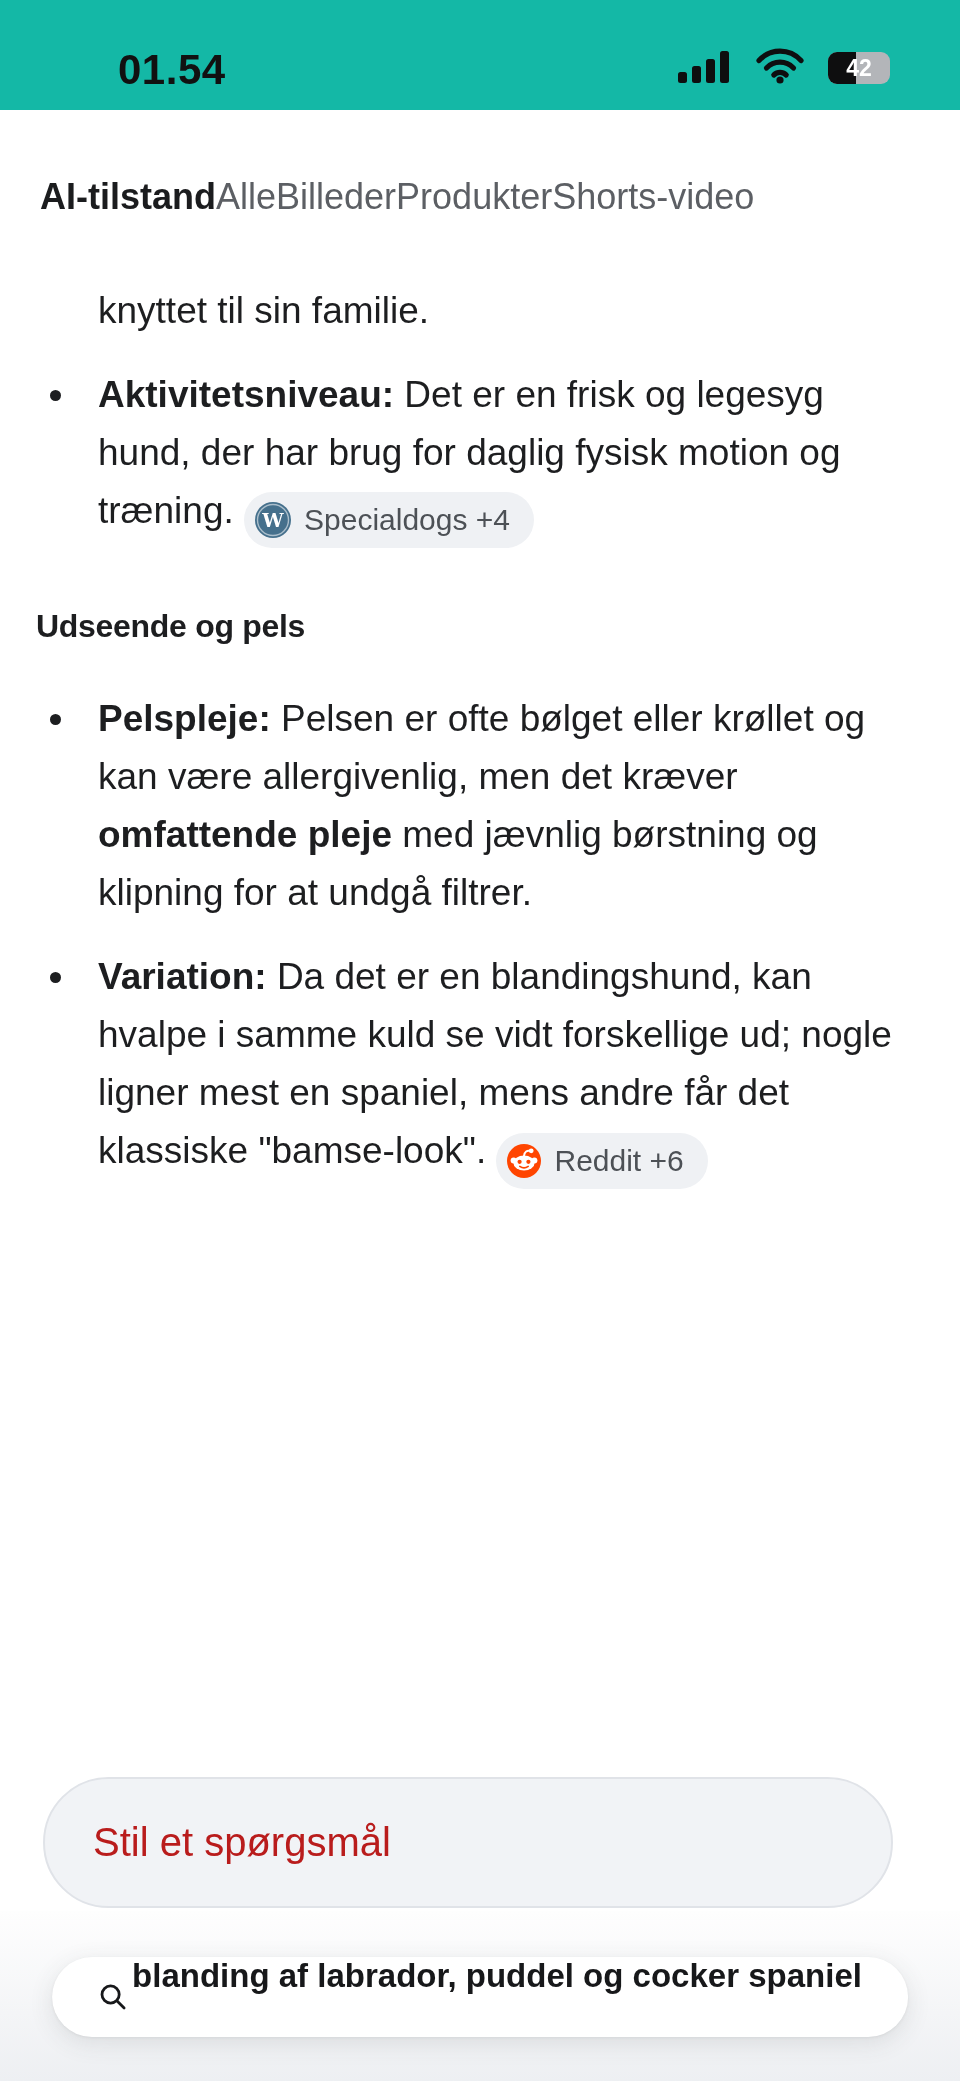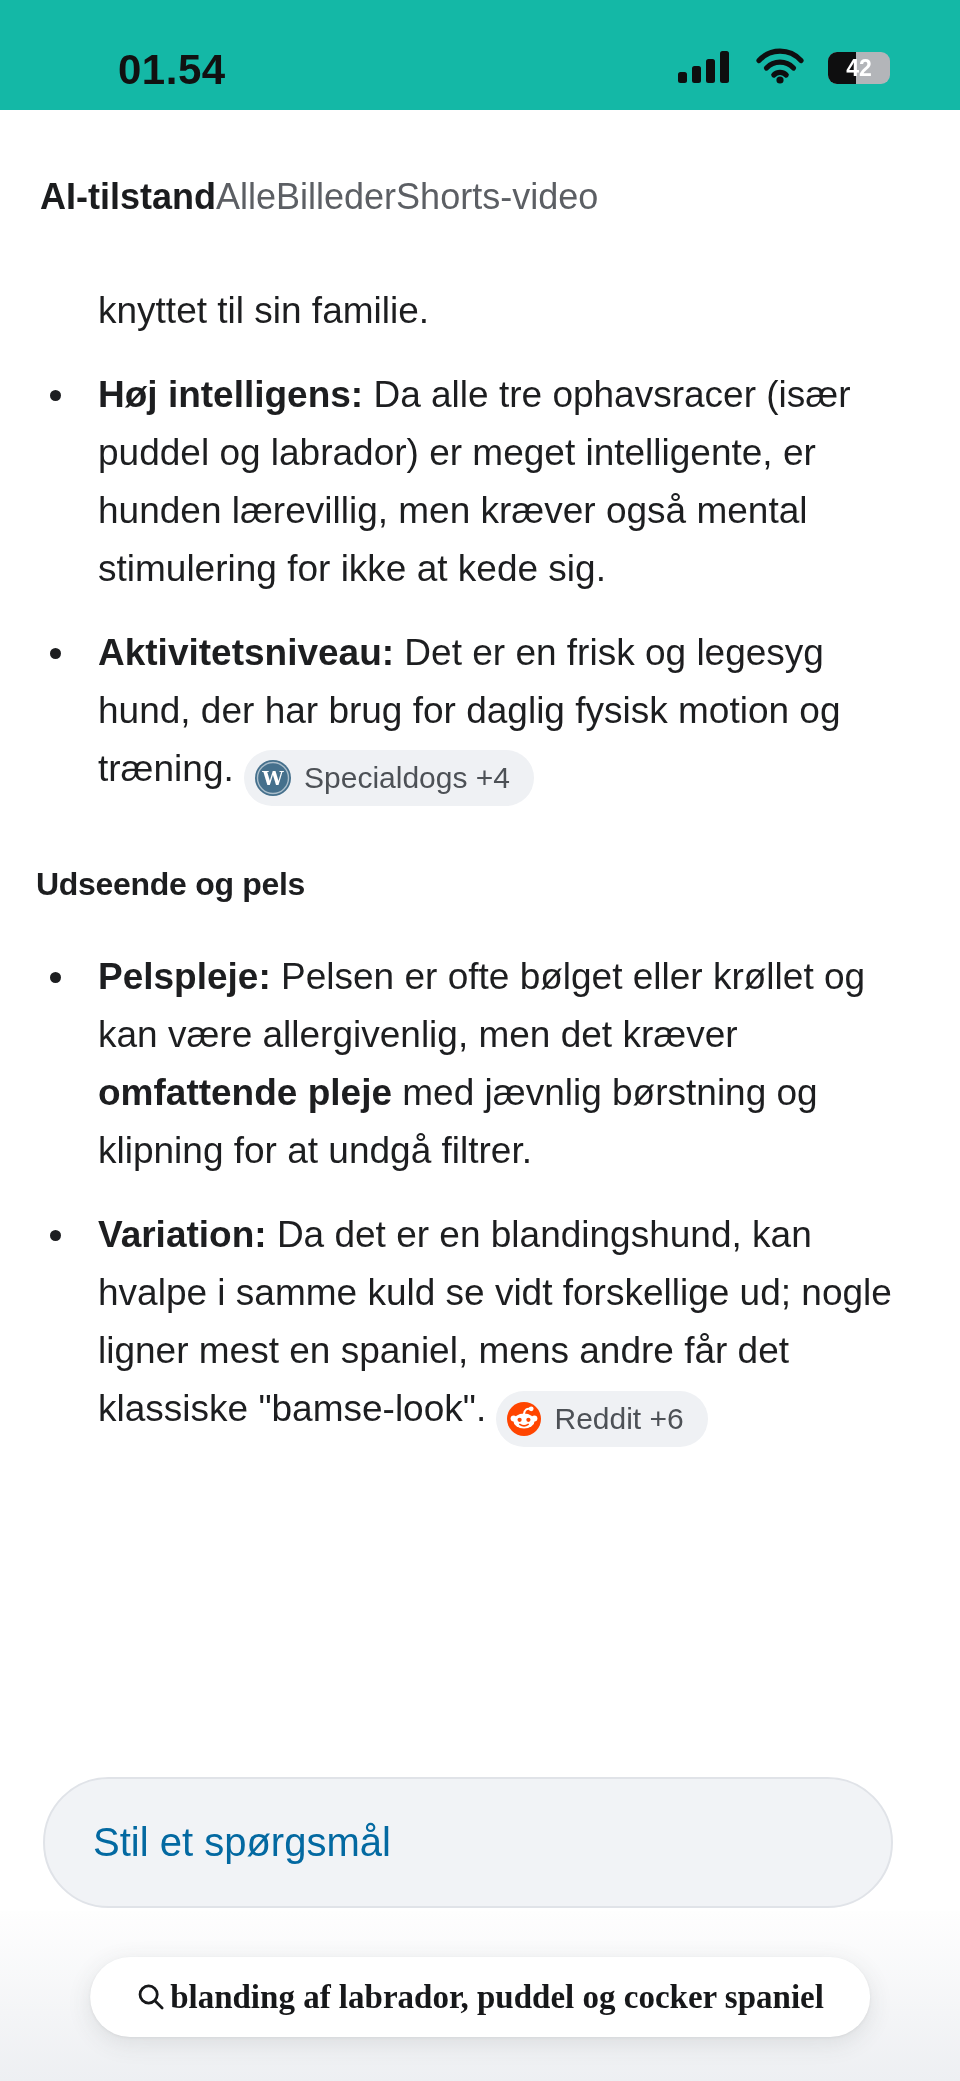--- a/index.html
+++ b/index.html
@@ -63,33 +63,33 @@
     vertical-align:-16px; cursor:pointer;
   }
   .chip-ic { display:flex; align-items:center; }
 
   
   .ask-pill {
     position:absolute; top:1777px; left:43px; width:850px; height:131px;
     background:#f1f3f6; border:2px solid #e0e3e8; border-radius:66px;
     display:flex; align-items:center; padding-left:48px; cursor:text;
   }
-  .ask-placeholder { font-size:40px; color:#0369a1; }
+  .ask-placeholder { font-size:40px; color:#b91c1c; }
 
   
   .footer {
     position:absolute; left:0; right:0; bottom:0; height:170px;
     background:linear-gradient(180deg,#fefefe 0%,#f4f5f7 60%,#edeff2 100%);
   }
   .suggest-pill {
     position:absolute; top:46px; left:50%; transform:translateX(-50%);
     height:80px; border-radius:40px; background:#ffffff;
     box-shadow:0 6px 24px rgba(60,64,67,.12), 0 1px 3px rgba(60,64,67,.08);
-    display:flex; align-items:center; gap:4px; padding:0 46px;
-    cursor:pointer; white-space:nowrap;font-family:Liberation Serif, serif;
+    display:flex; gap:4px; padding:0 46px;
+    cursor:pointer; white-space:nowrap;
   }
   .suggest-text { font-size:33px; font-weight:600; color:#17181a; }
 </style>
 </head>
 <body>
 
 <div class="status-bar">
   <div class="status-time">01.54</div>
   <div class="status-icons">
     <span>
@@ -115,27 +115,27 @@
       </span>
       <span class="battery-nub"></span>
     </span>
   </div>
 </div>
 
 <nav class="tab-bar" id="tab-bar">
     <span class="tab active">AI-tilstand</span>
     <span class="tab">Alle</span>
     <span class="tab">Billeder</span>
+    <span class="tab">Produkter</span>
     <span class="tab">Shorts-video</span>
   </nav>
 
 <main class="content">
   <p class="intro-line">knyttet til sin familie.</p>
   <ul class="answer-list">
-      <li><span class="b">Høj intelligens:</span><span> Da alle tre ophavsracer (især puddel og labrador) er meget intelligente, er hunden lærevillig, men kræver også mental stimulering for ikke at kede sig.</span></li>
       <li><span class="b">Aktivitetsniveau:</span><span> Det er en frisk og legesyg hund, der har brug for daglig fysisk motion og træning. </span><span class="chip">
           <span class="chip-ic">
             <svg width="38" height="38" viewBox="0 0 38 38">
               <circle cx="19" cy="19" r="18" fill="#45708c"></circle>
               <circle cx="19" cy="19" r="15.5" fill="none" stroke="#ffffff" stroke-width="1.4" opacity=".55"></circle>
               <text x="19" y="25.5" text-anchor="middle" font-family="DejaVu Serif,serif" font-size="19" font-weight="bold" fill="#ffffff">W</text>
             </svg>
           </span>
           <span class="chip-label">Specialdogs +4</span>
         </span></li>

